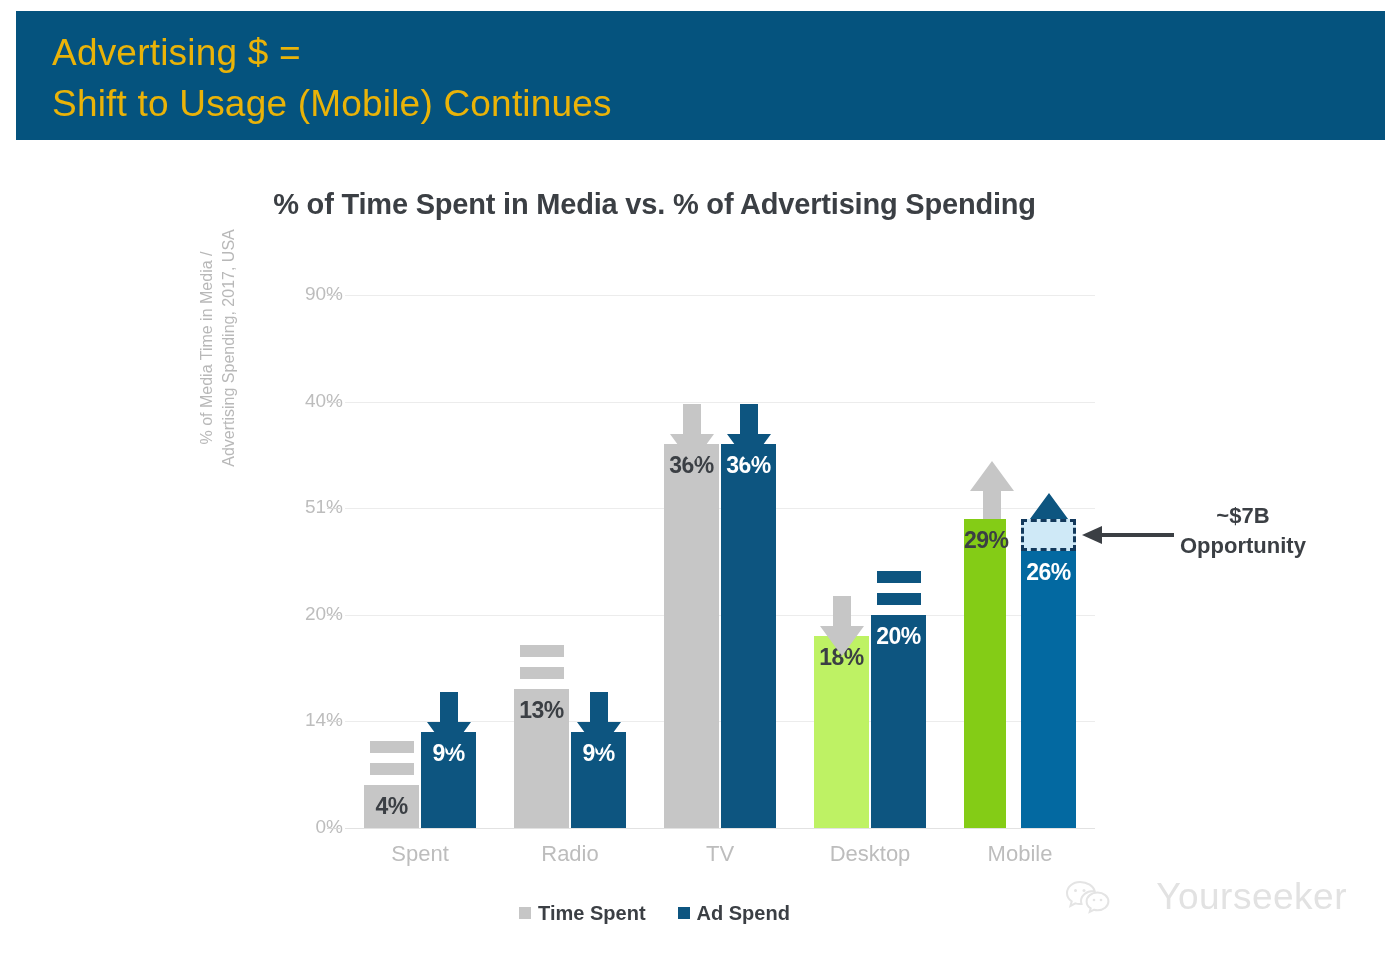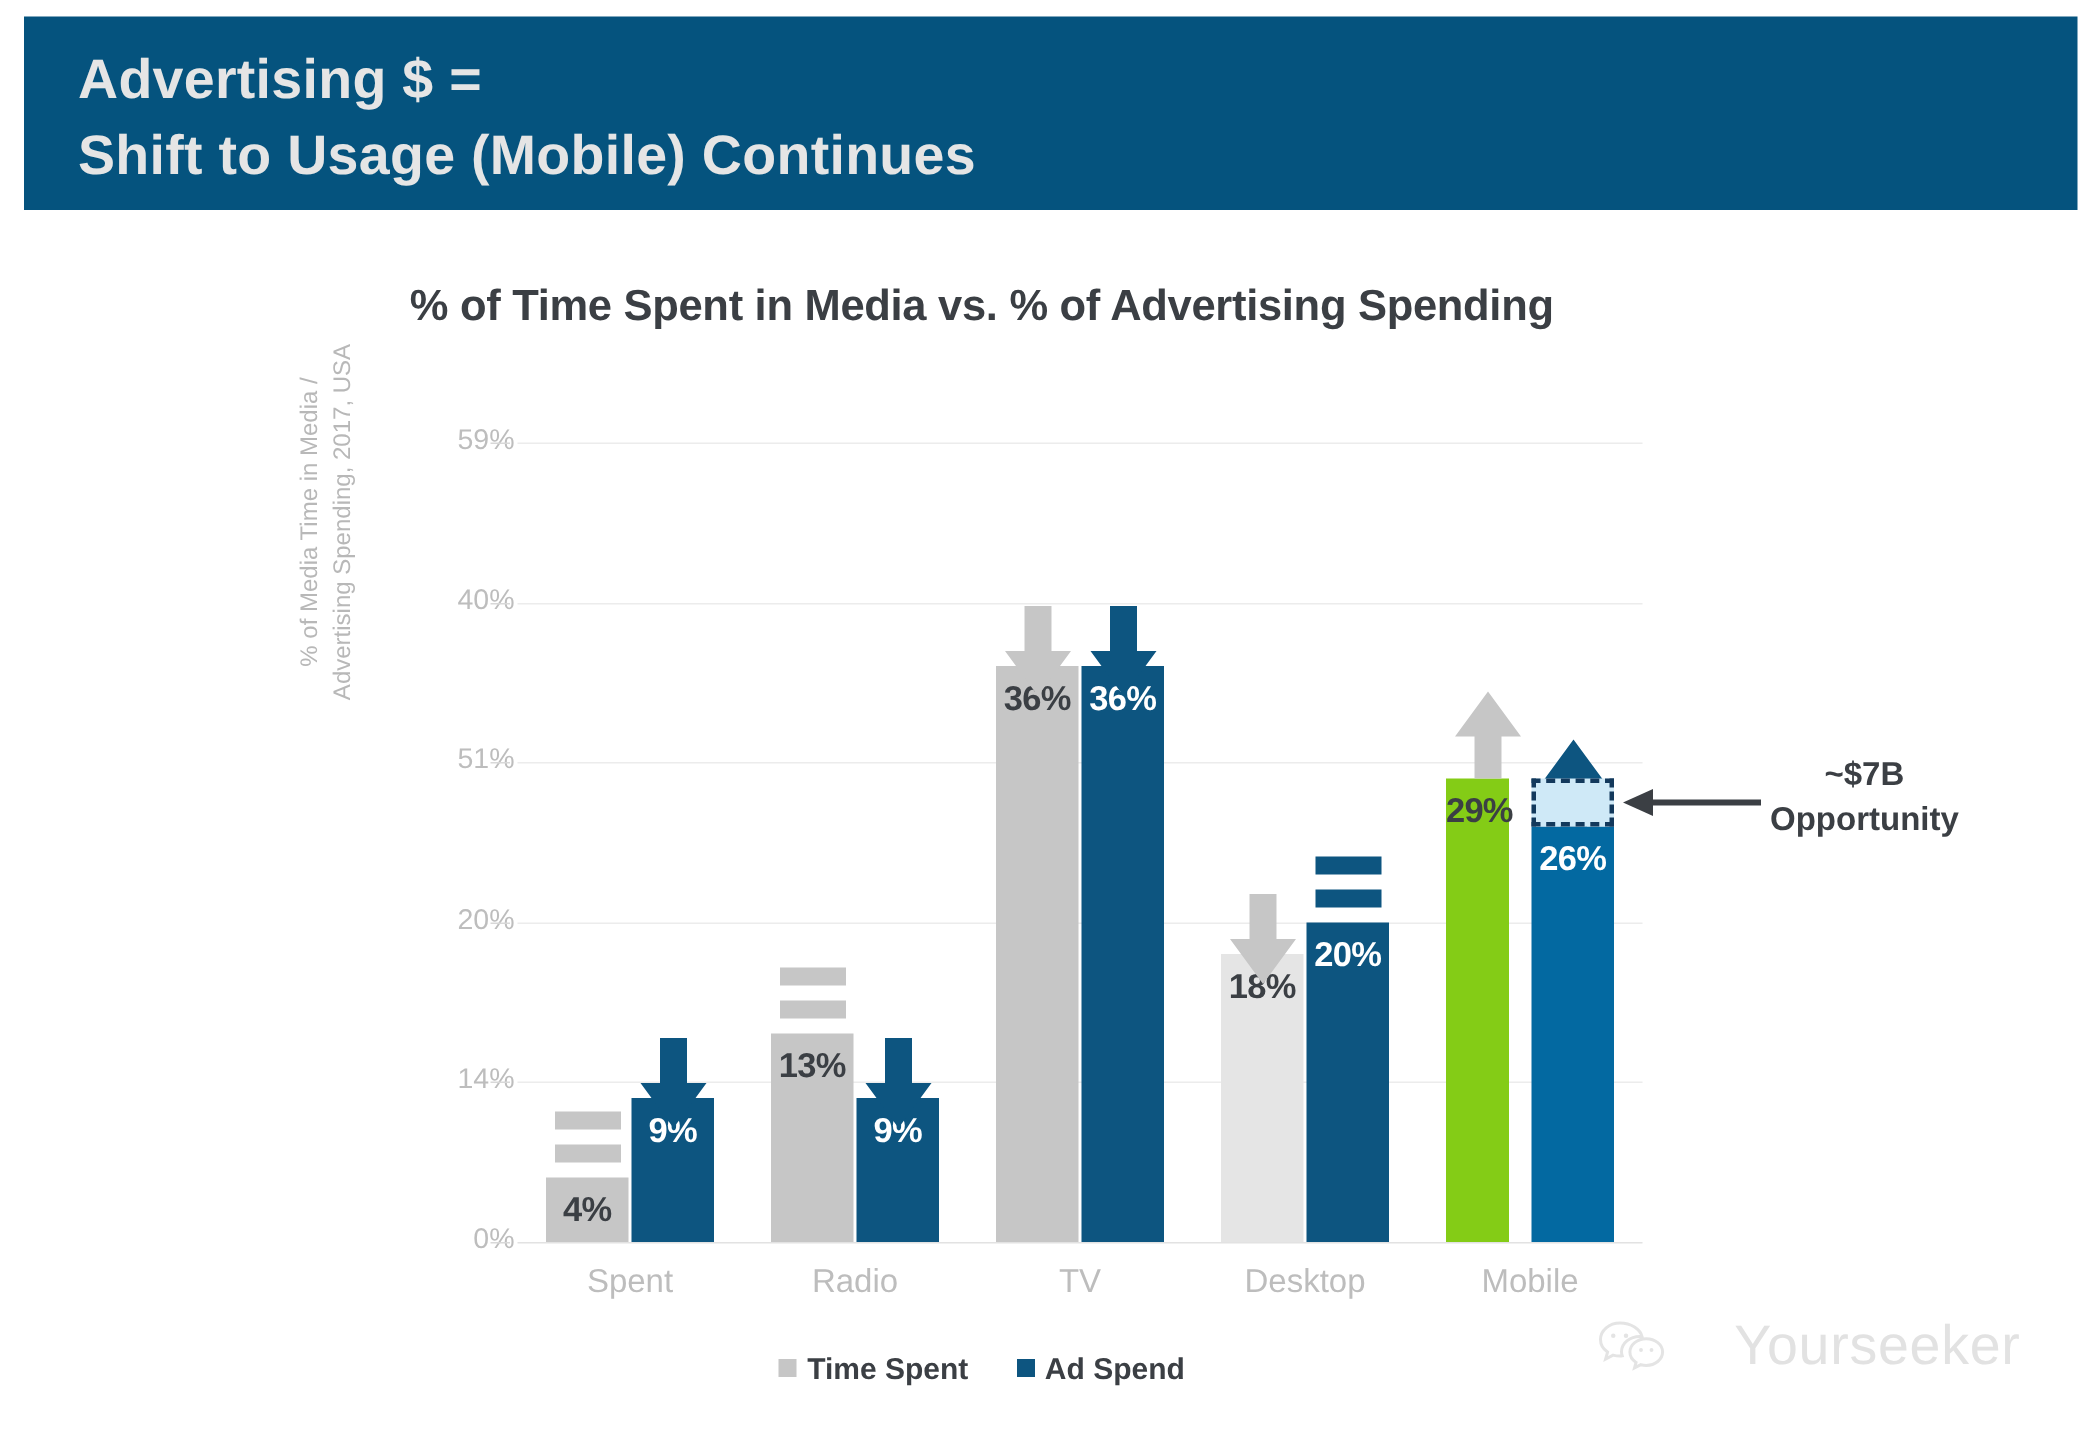--- a/index.html
+++ b/index.html
@@ -21,24 +21,24 @@
     position: absolute;
     left: 16px;
     top: 11px;
     width: 1369px;
     height: 129px;
     background: #05537e;
     box-sizing: border-box;
     padding: 16px 0 0 36px;
   }
   #header-title {
-    color: #e5e5e5;
+    color: #eab308;
     font-size: 37px;
     line-height: 51px;
-    font-weight: 700;
+    font-weight: 400;
     white-space: pre-line;
     letter-spacing: 0.2px;
   }
 
   
   #chart-area {
     position: absolute;
     left: 0;
     top: 140px;
     width: 1399px;
@@ -222,21 +222,21 @@
 
   <div id="y-axis-title">
     <div>% of Media Time in Media /</div>
     <div>Advertising Spending, 2017, USA</div>
   </div>
 
   <div id="plot">
 
     <div id="gridlines">
         <div class="gridline" style="top: 0px;"></div>
-        <div class="ytick-label" style="top: 0px;">59%</div>
+        <div class="ytick-label" style="top: 0px;">90%</div>
         <div class="ytick-dash" style="top: 0px;"></div>
         <div class="gridline" style="top: 106.6px;"></div>
         <div class="ytick-label" style="top: 106.6px;">40%</div>
         <div class="ytick-dash" style="top: 106.6px;"></div>
         <div class="gridline" style="top: 213.2px;"></div>
         <div class="ytick-label" style="top: 213.2px;">51%</div>
         <div class="ytick-dash" style="top: 213.2px;"></div>
         <div class="gridline" style="top: 319.8px;"></div>
         <div class="ytick-label" style="top: 319.8px;">20%</div>
         <div class="ytick-dash" style="top: 319.8px;"></div>
@@ -292,21 +292,21 @@
           </svg>
         </div>
         <div class="bar blue" style="left: 376px; width: 55px; height: 383.76px; background: rgb(13, 85, 128);">
           <span class="bar-value">36%</span>
         </div>
         <div class="glyph" style="top: 109.24px; left: 380.5px;">
           <svg width="46" height="62" viewBox="0 0 46 62">
             <polygon points="14,0 32,0 32,30 45,30 23,60 1,30 14,30" fill="#0d5580"></polygon>
           </svg>
         </div>
-        <div class="bar gray" style="left: 469px; width: 55px; height: 191.88px; background: #e5e5e5;">
+        <div class="bar gray" style="left: 469px; width: 55px; height: 191.88px; background: #bef264;">
           <span class="bar-value">18%</span>
         </div>
         <div class="glyph" style="top: 301.12px; left: 473.5px;">
           <svg width="46" height="62" viewBox="0 0 46 62">
             <polygon points="14,0 32,0 32,30 45,30 23,60 1,30 14,30" fill="#c6c6c6"></polygon>
           </svg>
         </div>
         <div class="bar blue" style="left: 526px; width: 55px; height: 213.2px; background: rgb(13, 85, 128);">
           <span class="bar-value">20%</span>
         </div>

